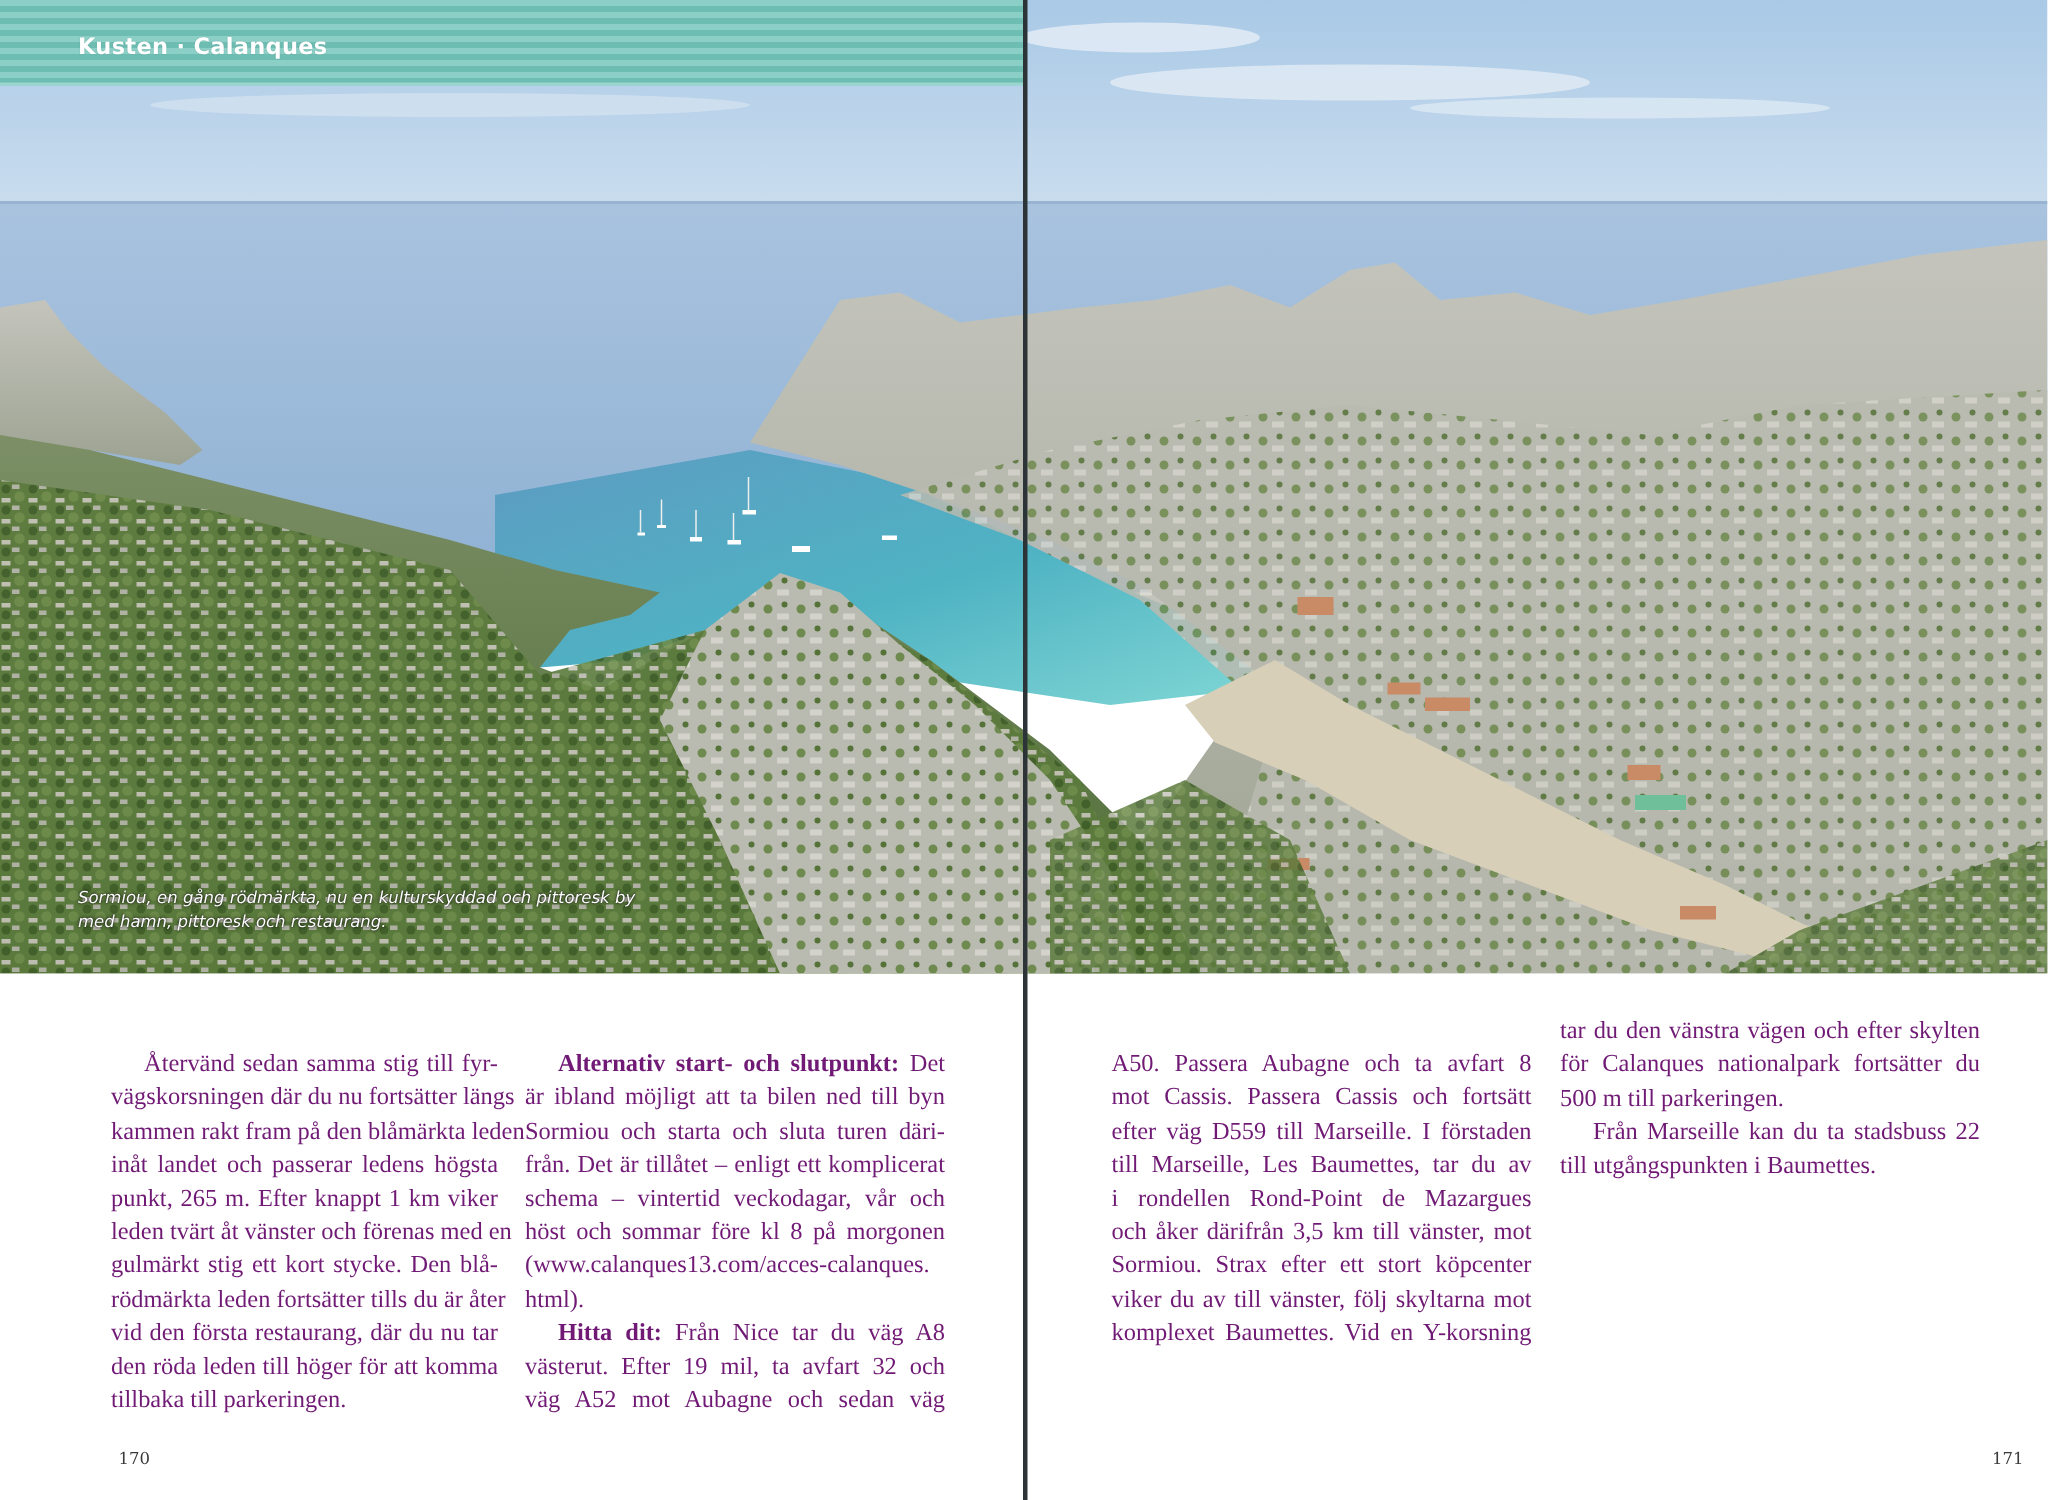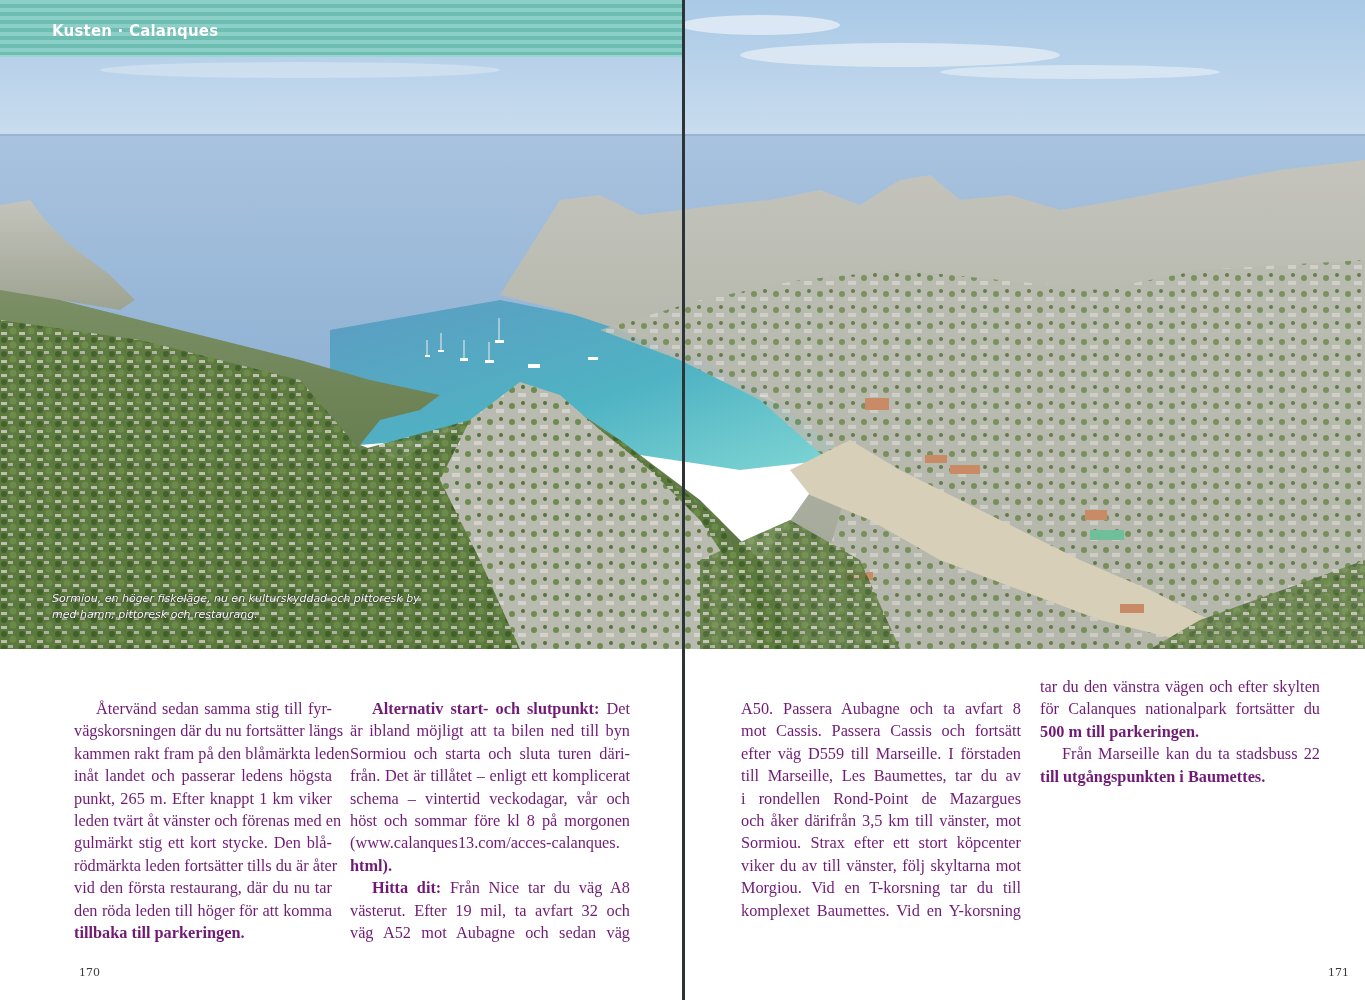--- a/index.html
+++ b/index.html
@@ -44,21 +44,21 @@
     
     .col {
       position: absolute; top: 698px; width: 280px;
       font-size: 16.3px; line-height: 22.4px; color: #701a75;
       text-align: justify;
     }
     .col p { margin: 0; }
     .col p.indent { text-indent: 22px; }
     .col .lead { font-weight: bold; }
     .col .line { display: block; text-align: justify; text-align-last: justify; white-space: nowrap; }
-    .col .line.last { text-align-last: left; font-weight: bold; }
+    .col .line.last { text-align-last: left; }
 
     .col-1 { left: 52px; }
     .col-2 { left: 350px; width: 280px; }
     .col-3 { left: 741px; }
     .col-4 { left: 1040px; }
 
     .page-num {
       position: absolute; top: 966px;
       font-family: "DejaVu Serif", serif; font-size: 11px; color: #3a3a3a; margin-left: 26px;
     }
@@ -160,21 +160,21 @@
       <path d="M1200,620 L1365,560 L1365,649 L1150,649 Z" fill="url(#scrub)" opacity="0.8"></path>
       <path d="M700,560 L790,520 L860,560 L900,649 L700,649 Z" fill="url(#scrub)" opacity="0.85"></path>
     </svg>
   </div>
 
   <div class="header-band">
     <span class="section-title">Kusten · Calanques</span>
   </div>
 
   <div class="caption">
-    <span>Sormiou, en höger fiskeläge, nu en kulturskyddad och pittoresk by</span>
+    <span>Sormiou, en gång rödmärkta, nu en kulturskyddad och pittoresk by</span>
     <span>med hamn, pittoresk och restaurang.</span>
   </div>
 
   <div class="gutter"></div>
 
   <div class="col col-1">
     <p class="indent">
       <span class="line" style="padding-left:22px">Återvänd sedan samma stig till fyr-</span>
       <span class="line">vägskorsningen där du nu fortsätter längs</span>
       <span class="line">kammen rakt fram på den blåmärkta leden</span>
@@ -210,21 +210,20 @@
   <div class="col col-3">
     <p>
       <span class="line">A50. Passera Aubagne och ta avfart 8</span>
       <span class="line">mot Cassis. Passera Cassis och fortsätt</span>
       <span class="line">efter väg D559 till Marseille. I förstaden</span>
       <span class="line">till Marseille, Les Baumettes, tar du av</span>
       <span class="line">i rondellen Rond-Point de Mazargues</span>
       <span class="line">och åker därifrån 3,5 km till vänster, mot</span>
       <span class="line">Sormiou. Strax efter ett stort köpcenter</span>
       <span class="line">viker du av till vänster, följ skyltarna mot</span>
-      <span class="line">Morgiou. Vid en T-korsning tar du till</span>
       <span class="line">komplexet Baumettes. Vid en Y-korsning</span>
     </p>
   </div>
 
   <div class="col col-4" style="top:676px">
     <p>
       <span class="line">tar du den vänstra vägen och efter skylten</span>
       <span class="line">för Calanques nationalpark fortsätter du</span>
       <span class="line last">500 m till parkeringen.</span>
     </p>

